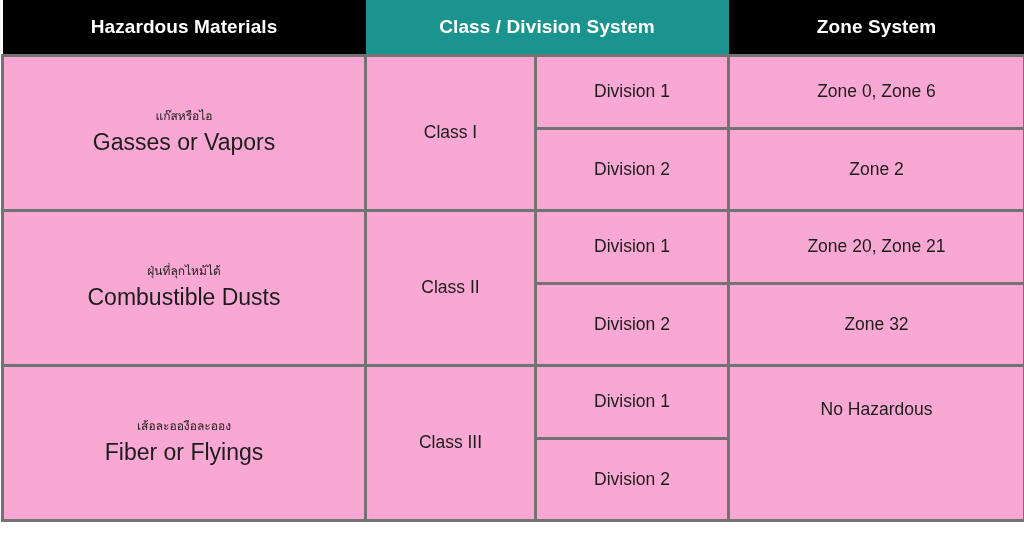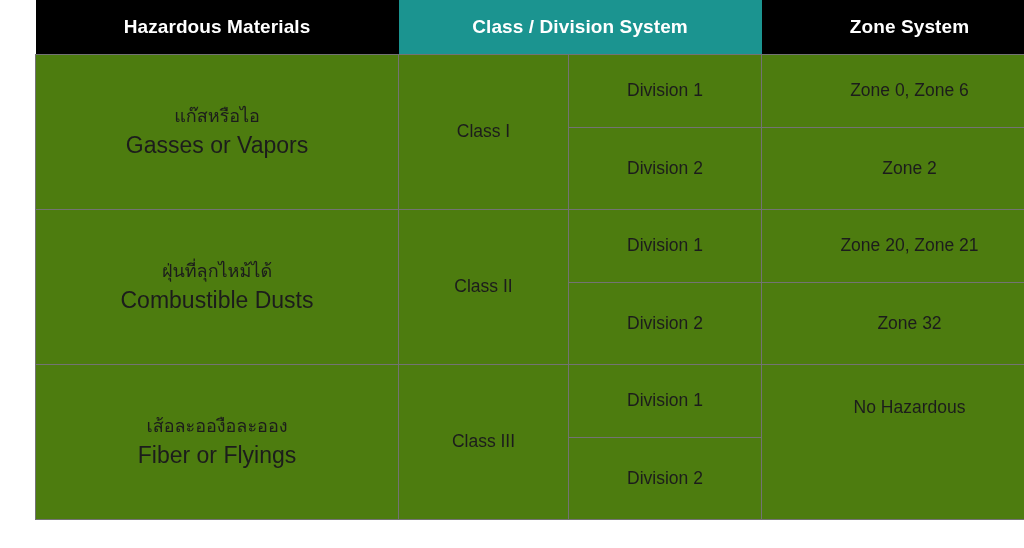--- a/index.html
+++ b/index.html
@@ -12,21 +12,20 @@
     height: 548px;
     font-family: "Liberation Sans", "DejaVu Sans", sans-serif;
     overflow: hidden;
   }
 
   .table-wrap {
     position: relative;
     width: 918px;
     height: 548px;
     box-sizing: border-box;
-    margin-left: 34px;
   }
 
   table.haz-table {
     width: 1022px;
     margin: 0 1px;
     border-collapse: collapse;
     table-layout: fixed;
   }
 
   
@@ -39,37 +38,37 @@
     letter-spacing: 0.1px;
     text-align: center;
     vertical-align: middle;
     border: none;
   }
   th.hdr-black { background: #000000; }
   th.hdr-teal  { background: #1b9490; text-align: center; }
 
   
   tbody td {
-    border: 1px solid #737373;
-    background: #4d7c0f;
+    border: 3px solid #737373;
+    background: #f9a8d4;
     color: #1c1c1c;
     font-size: 17.5px;
     text-align: center;
     vertical-align: middle;
     padding: 4px 0;
     line-height: 1.35;
     box-sizing: border-box;
   }
 
   td.material {
     font-size: 17px;
   }
   .mat-thai {
     display: block;
-    font-size: 18px;
+    font-size: 12px;
     line-height: 1.45;
     margin-bottom: 1px;
   }
   .mat-eng {
     display: block;
     font-size: 23px;
     line-height: 1.35;
   }
 
   td.zone-merged {

